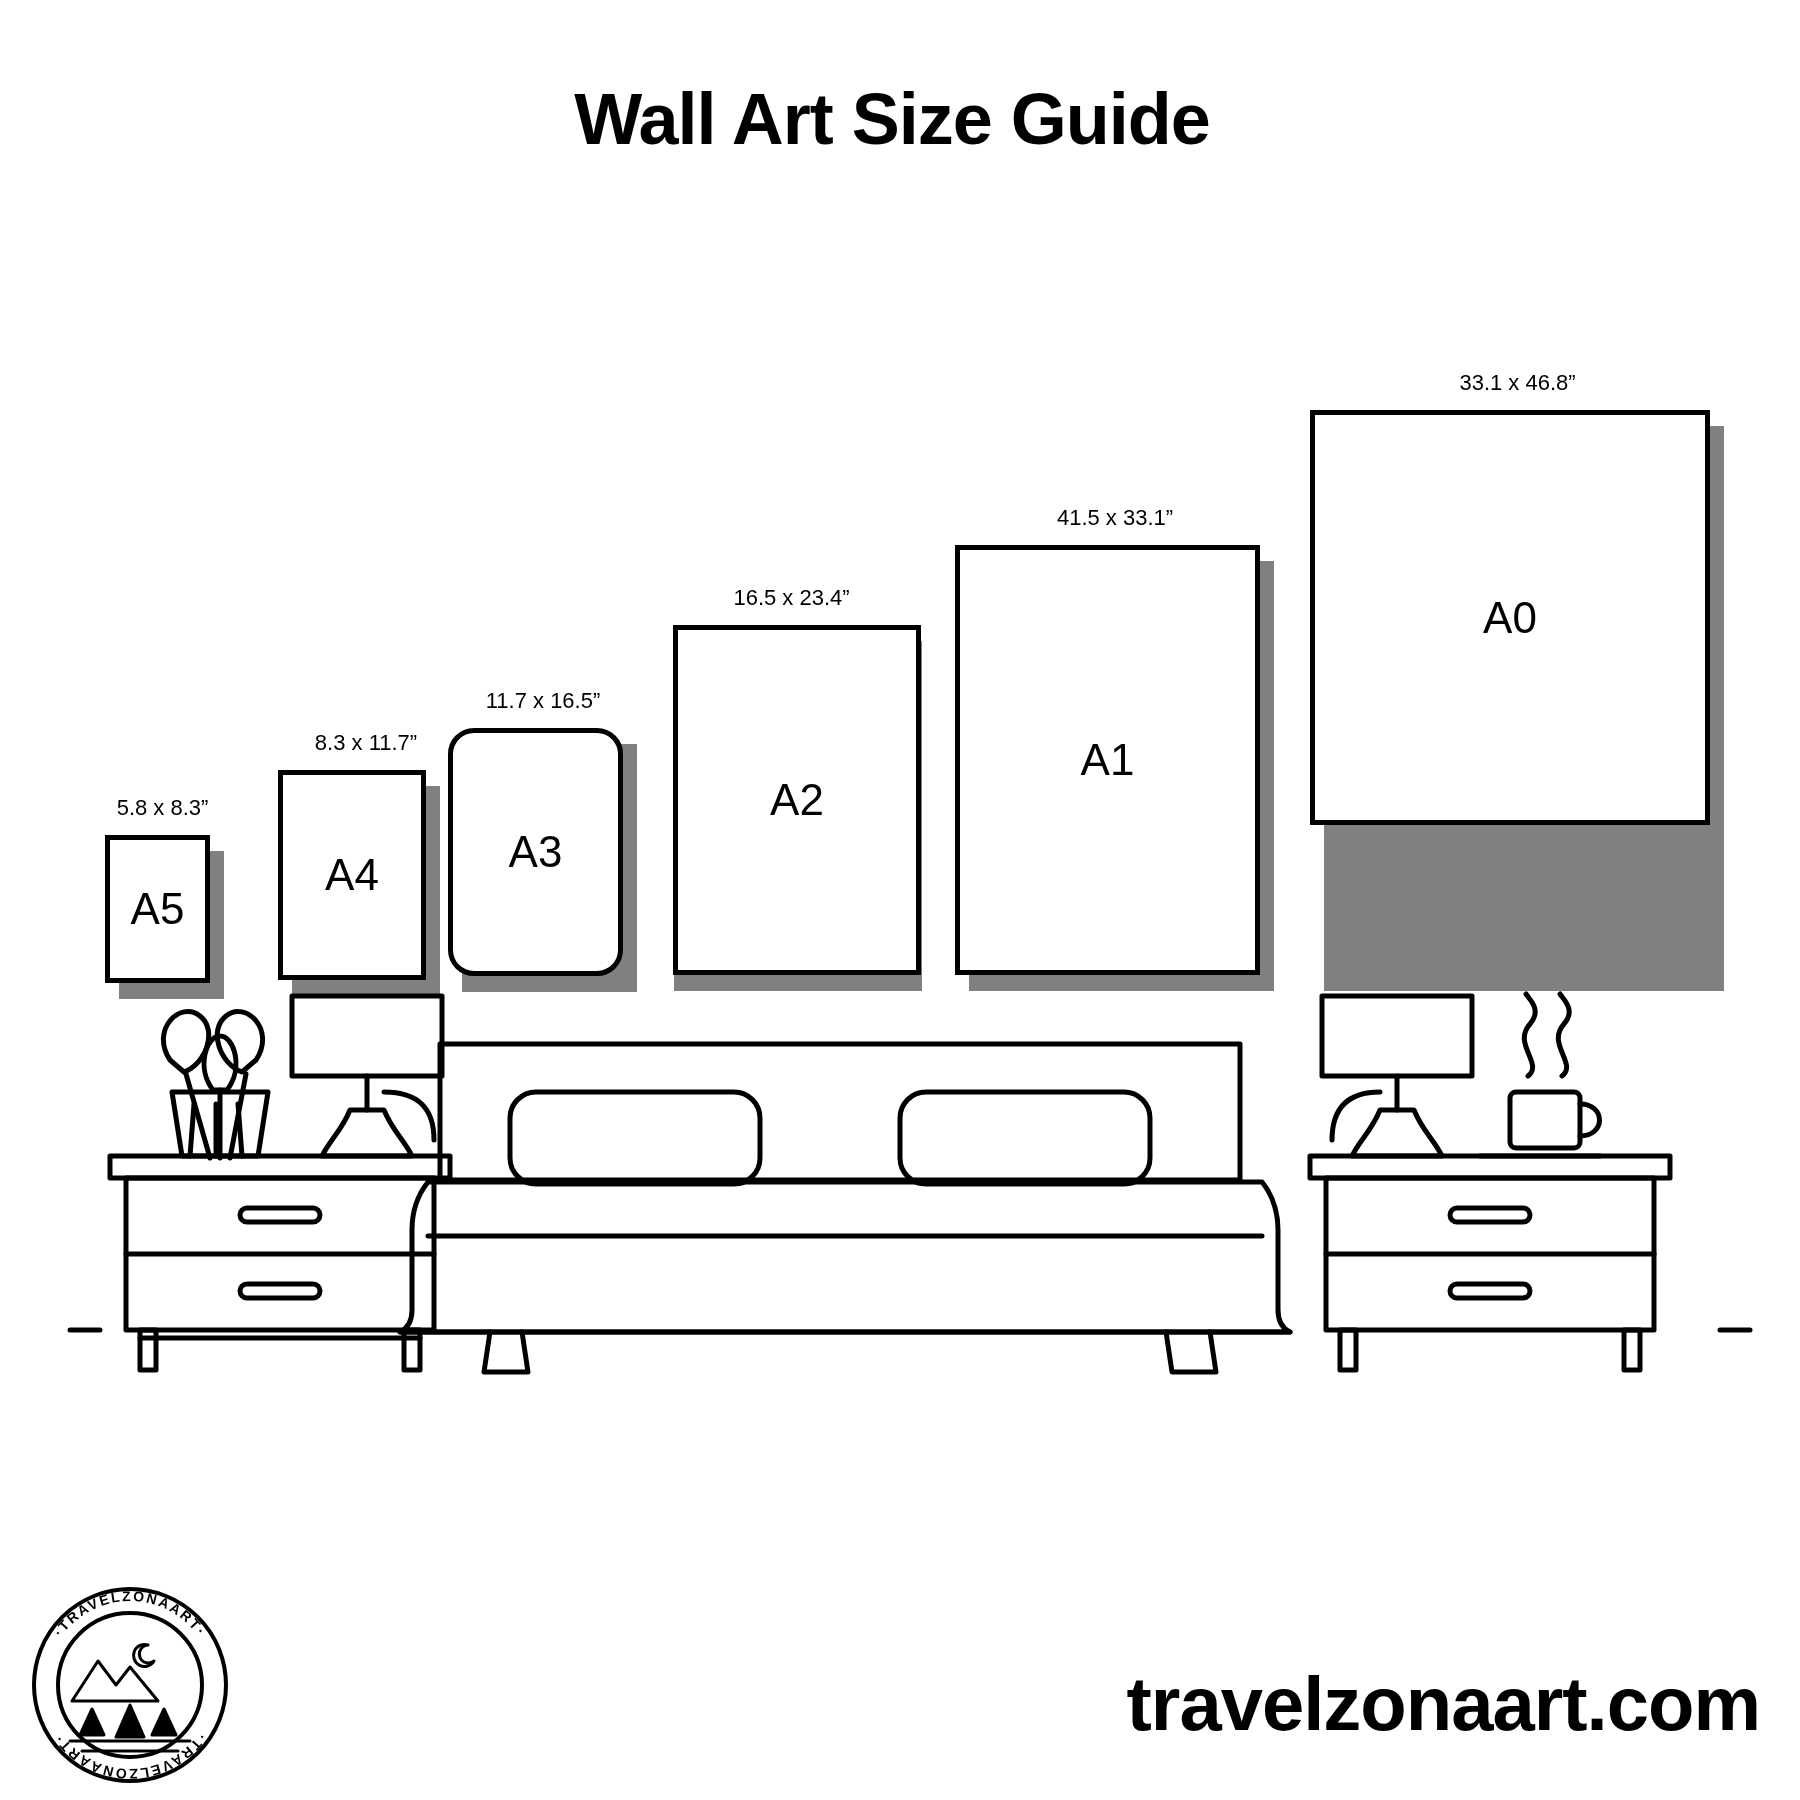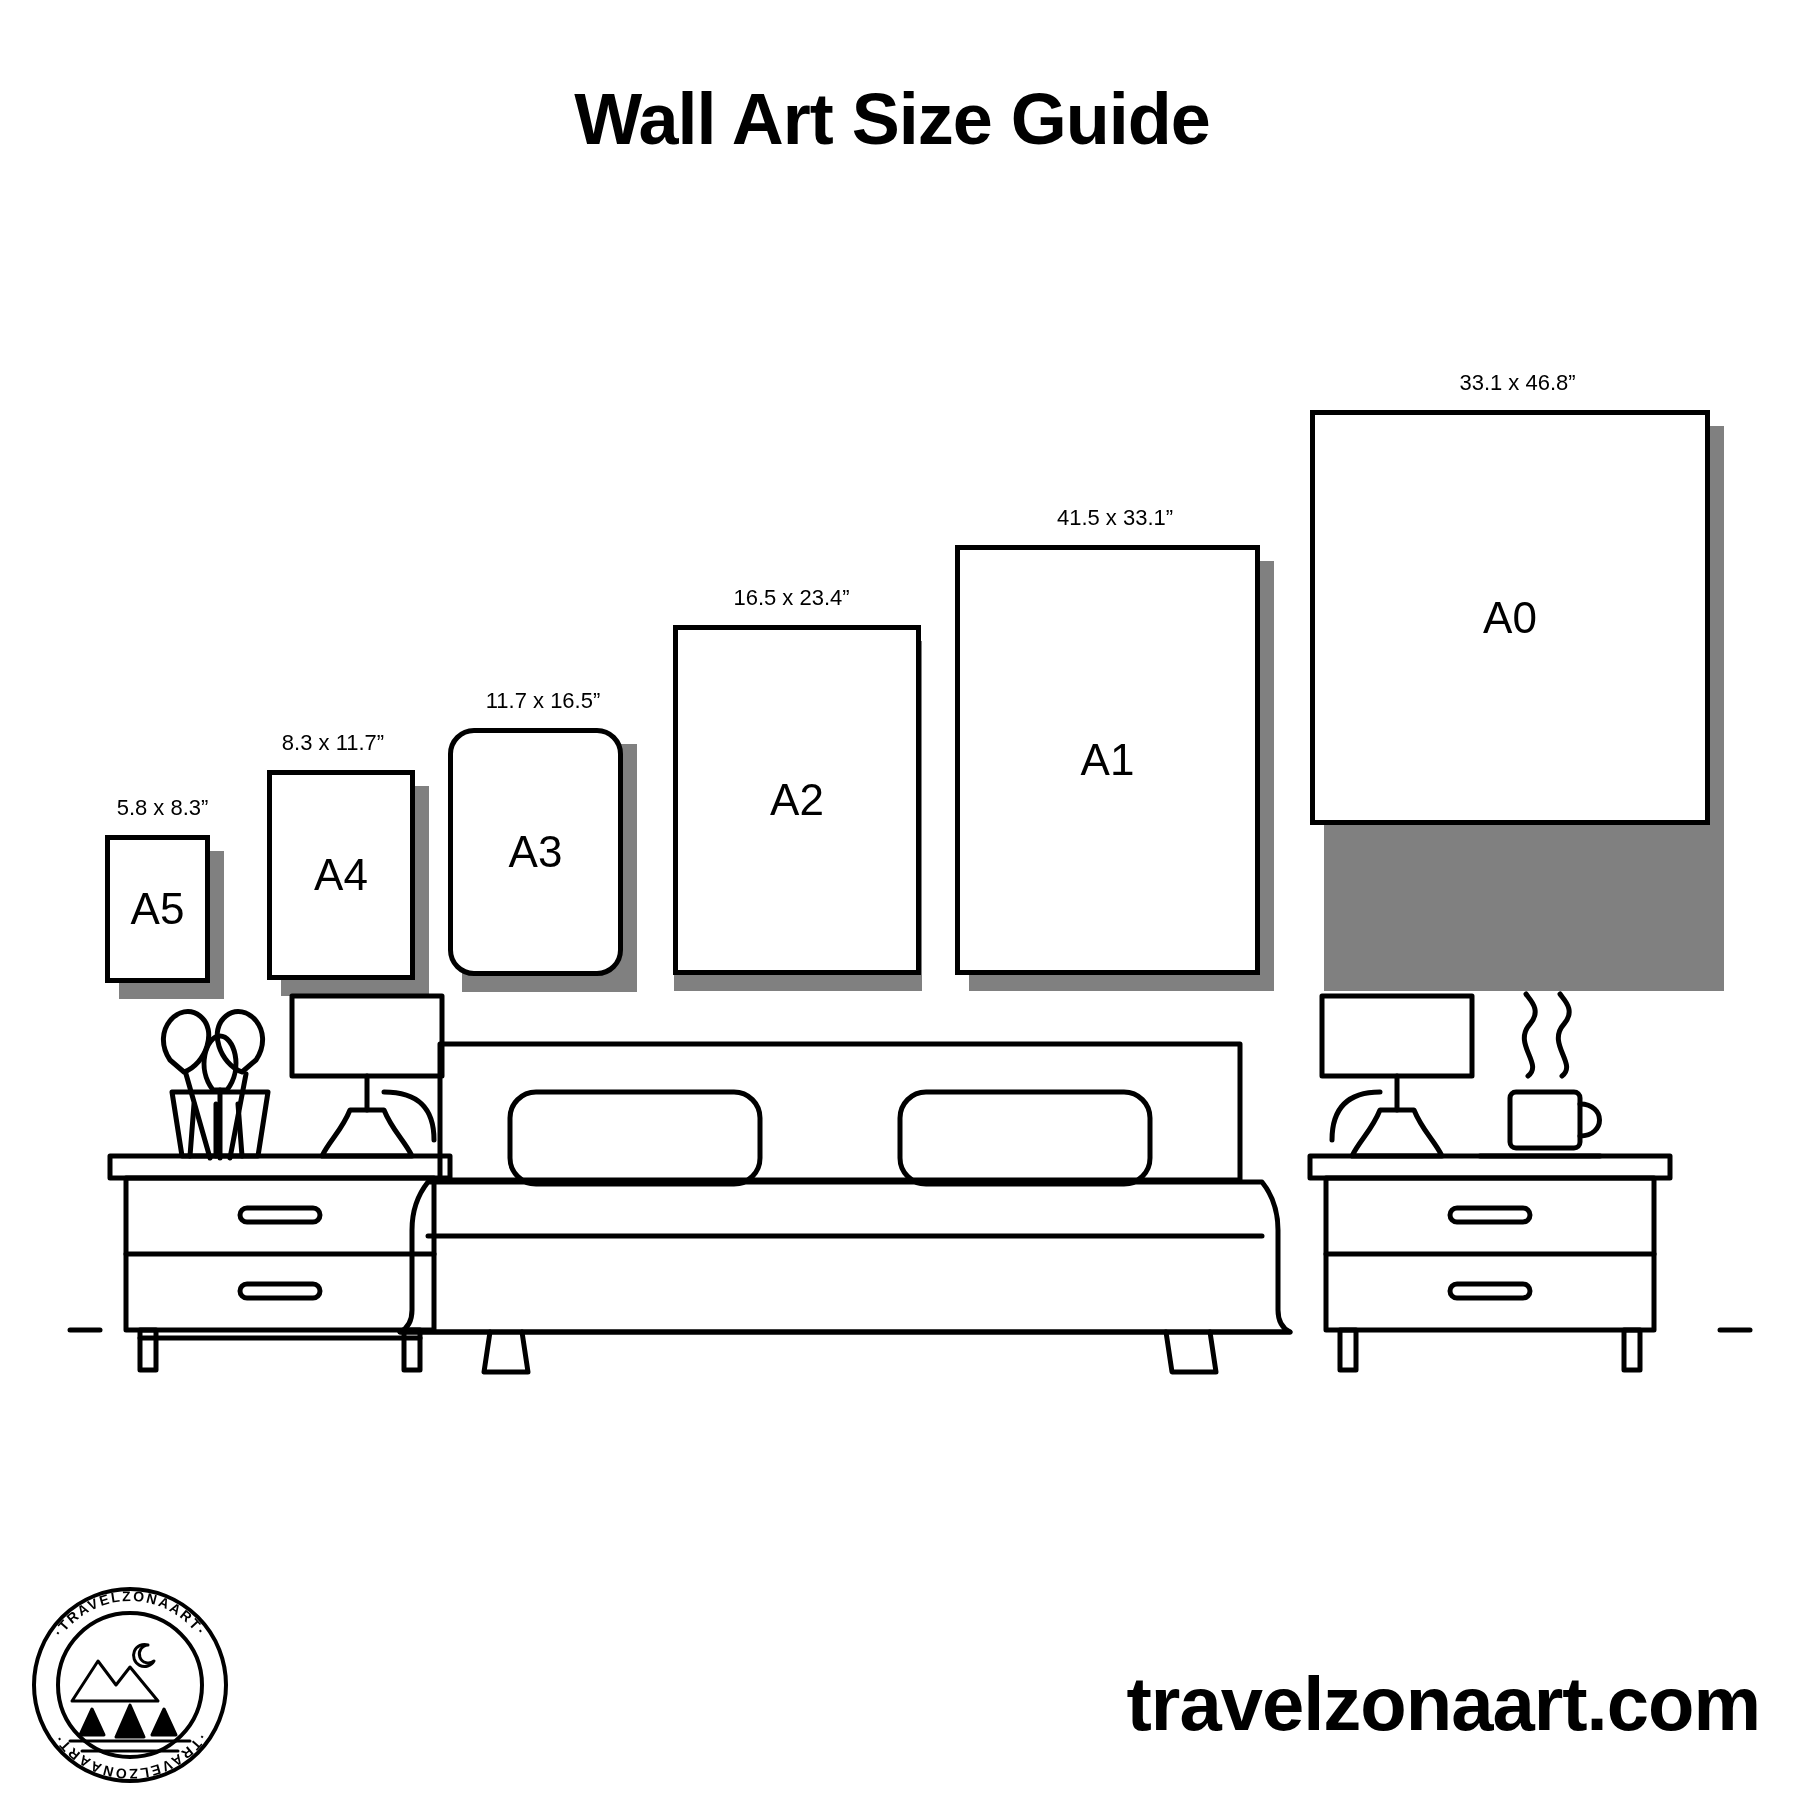--- a/index.html
+++ b/index.html
@@ -106,21 +106,21 @@
 <div id="frames-row">
 
   <div class="frame-group" style="left:105px; width:115px; height:175px;">
     <div class="frame-dim" style="top:-40px;">5.8 x 8.3”</div>
     <div class="frame-shadow" style="left:14px; top:16px; width:105px; height:148px;"></div>
     <div class="frame-box" style="left:0; top:0; width:105px; height:148px;text-align:center;">
       <span class="frame-label">A5</span>
     </div>
   </div>
 
-  <div class="frame-group" style="left:267px; width:132px; height:240px;">
+  <div class="frame-group" style="left:278px; width:132px; height:240px;padding-left:44px;">
     <div class="frame-dim" style="top:-40px;">8.3 x 11.7”</div>
     <div class="frame-shadow" style="left:14px; top:16px; width:148px; height:210px;"></div>
     <div class="frame-box" style="left:0; top:0; width:148px; height:210px;">
       <span class="frame-label">A4</span>
     </div>
   </div>
 
   <div class="frame-group" style="left:448px; width:190px; height:282px;">
     <div class="frame-dim" style="top:-40px;">11.7 x 16.5”</div>
     <div class="frame-shadow" style="left:14px; top:16px; width:175px; height:248px;"></div>

